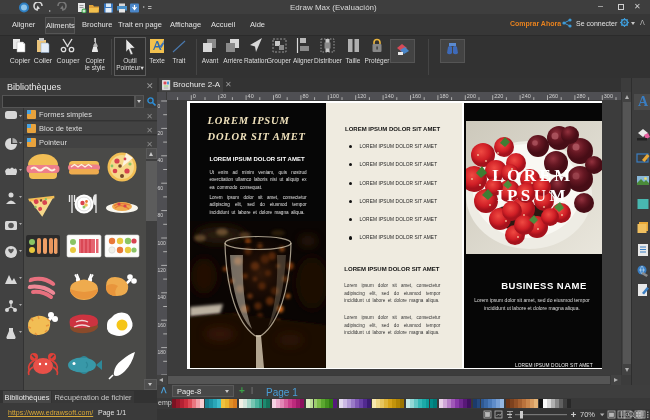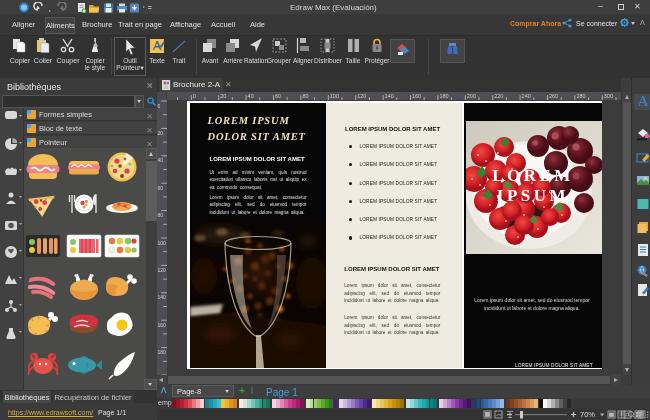--- a/index.html
+++ b/index.html
@@ -690,20 +690,21 @@
               <circle cx="52" cy="116" r=".9"></circle>
               <circle cx="30" cy="56" r=".9"></circle>
               <circle cx="66" cy="62" r=".9"></circle>
               <circle cx="96" cy="94" r=".9"></circle>
               <circle cx="40" cy="100" r=".9"></circle>
           </g>
         </g>
         <text x="67" y="60" font-family="Liberation Serif" font-size="17" font-weight="bold" fill="#fff" text-anchor="middle" letter-spacing="3.5">LOREM</text>
         <text x="67" y="80" font-family="Liberation Serif" font-size="17" font-weight="bold" fill="#fff" text-anchor="middle" letter-spacing="3.5">IPSUM</text>
       </svg>
+      <div class="abs" style="left:28px;top:177px;width:104px;text-align:center;font-size:9.5px;font-weight:bold;color:#fff;letter-spacing:.5px">BUSINESS NAME</div>
       <div class="abs" style="left:3px;top:194.5px;width:130px;text-align:center;font-size:5px;line-height:7.6px;color:#ddd">Lorem ipsum dolor sit amet, sed do eiusmod tempor incididunt ut labore et dolore magna aliqua.</div>
       <div class="abs" style="left:51px;top:260px;font-size:4.8px;color:#eee;letter-spacing:.1px">LOREM IPSUM DOLOR SIT AMET</div>
     </div>
   </div>
 </div>
 <div class="abs" id="rsidebar">
   <div class="abs" style="left:2px;top:16px;width:17px;height:16px;background:#4b4b4b"></div>
   <svg class="abs" style="left:4px;top:14px" width="14" height="206" viewBox="0 0 14 206">
     <text x="2" y="14" font-size="14" font-family="Liberation Serif" font-weight="bold" fill="#3a7ec2">A</text>
     <g transform="translate(0,37)">

